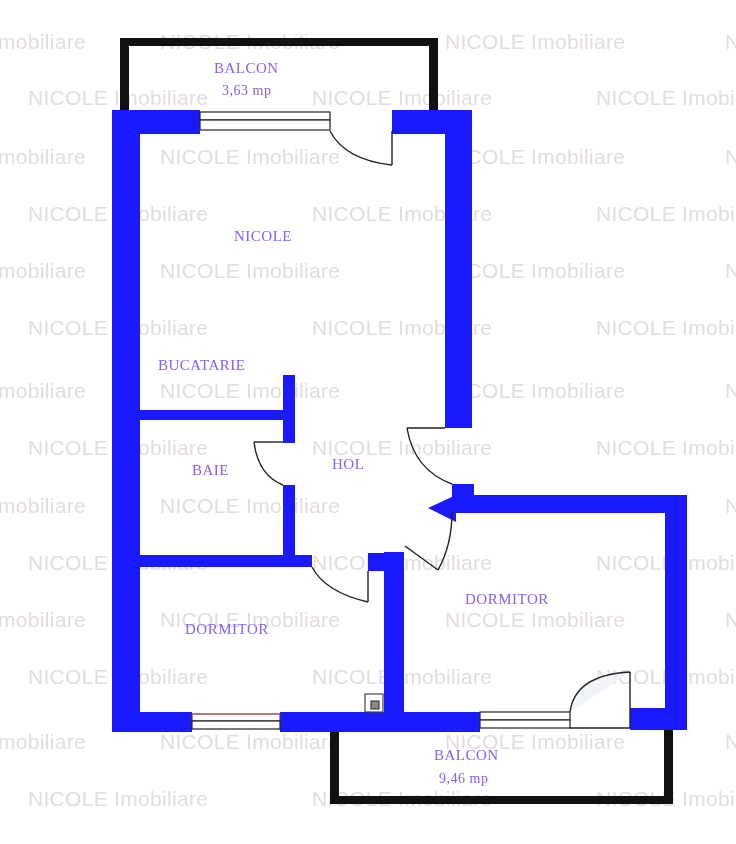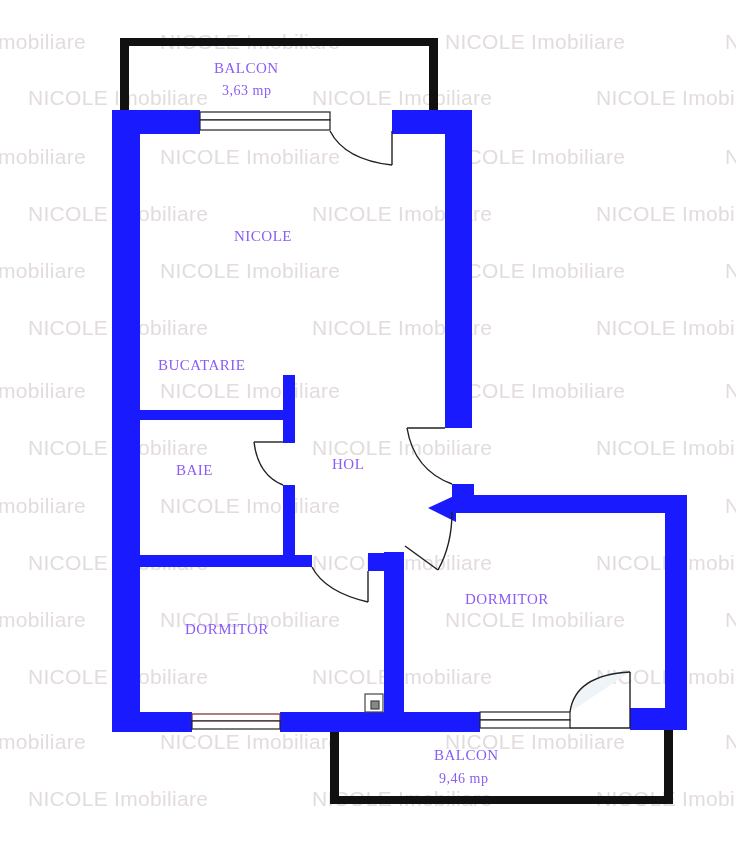--- a/index.html
+++ b/index.html
@@ -161,18 +161,18 @@
   <g fill="#fff" stroke="#444" stroke-width="1.2">
     <rect x="365" y="694" width="18" height="18"></rect>
     <rect x="371" y="701" width="8" height="8" fill="#888"></rect>
   </g>
 </svg>
 
 <div class="lbl" style="left:214px;top:60px">BALCON</div>
 <div class="lbl sub" style="left:222px;top:83px">3,63 mp</div>
 <div class="lbl" style="left:234px;top:228px">NICOLE</div>
 <div class="lbl" style="left:158px;top:357px">BUCATARIE</div>
-<div class="lbl" style="left:176px;top:462px">BAIE</div>
+<div class="lbl" style="left:192px;top:462px">BAIE</div>
 <div class="lbl" style="left:332px;top:456px">HOL</div>
 <div class="lbl" style="left:185px;top:621px">DORMITOR</div>
 <div class="lbl" style="left:465px;top:591px">DORMITOR</div>
 <div class="lbl" style="left:434px;top:747px">BALCON</div>
 <div class="lbl sub" style="left:439px;top:771px">9,46 mp</div>
 
 </body></html>

